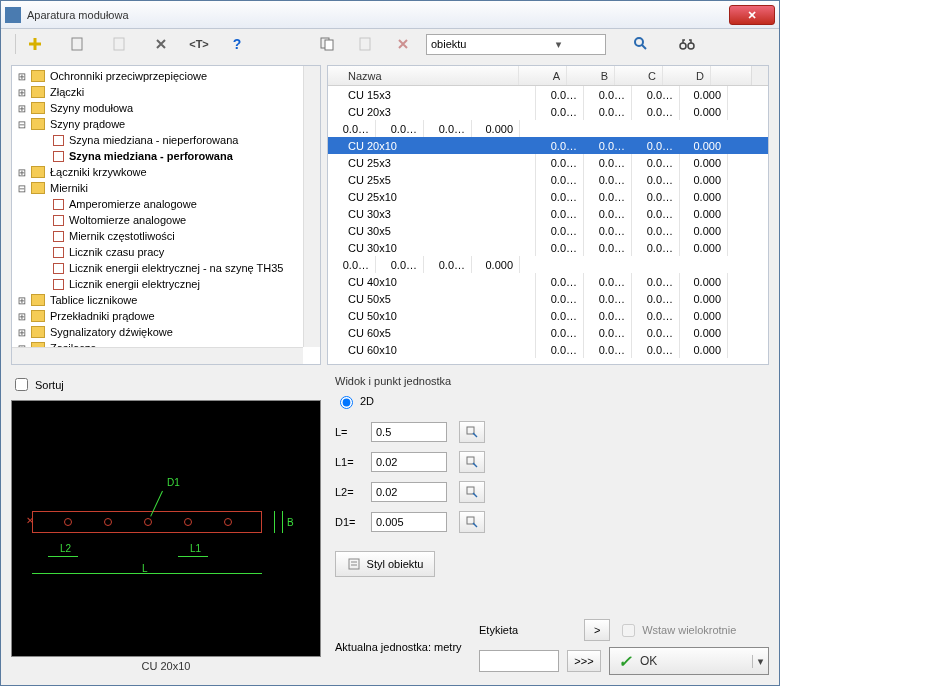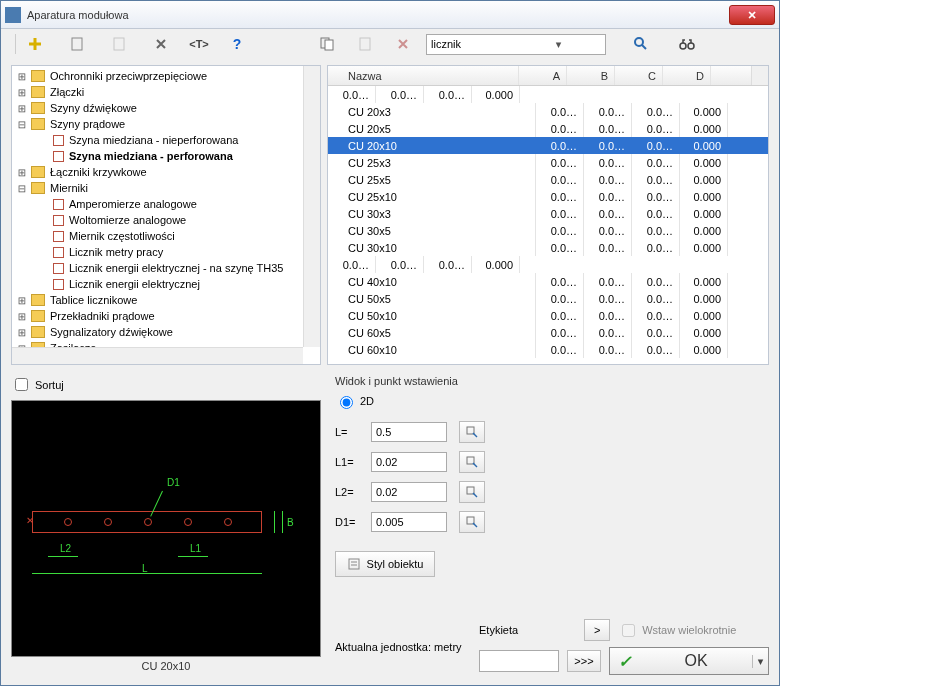--- a/index.html
+++ b/index.html
@@ -54,21 +54,21 @@
 .etykieta-area { margin-left: auto; display: flex; flex-direction: column; align-items: flex-start; gap: 6px; }
 .et-top { display: flex; align-items: center; gap: 8px; }
 .et-top .gt-btn { width: 26px; height: 22px; border: 1px solid #bbb; background: linear-gradient(#fff,#e8e8e8); text-align: center; line-height: 20px; cursor: pointer; }
 .et-top .wstaw { display: flex; align-items: center; gap: 4px; color: #888; }
 .et-top .wstaw input { width: 13px; height: 13px; }
 .et-bot { display: flex; align-items: center; gap: 8px; }
 .et-bot input[type=text] { width: 80px; height: 22px; border: 1px solid #aaa; padding: 0 4px; }
 .gtgt-btn { width: 34px; height: 22px; border: 1px solid #bbb; background: linear-gradient(#fff,#e8e8e8); text-align: center; line-height: 20px; cursor: pointer; }
 .ok-btn { width: 160px; height: 28px; border: 1px solid #8a8a8a; background: linear-gradient(#fdfdfd,#e8e8e8); display: flex; align-items: center; cursor: pointer; }
 .ok-btn .check { width: 30px; text-align: center; color: #2a9d2a; font-size: 16px; font-style: italic; font-weight: bold; }
-.ok-btn .ok-label { flex: 1; text-align: center; color: #333; font-size: 16px; }
+.ok-btn .ok-label { flex: 1; text-align: left; color: #333; font-size: 12px; }
 .ok-drop { width: 16px; border-left: 1px solid #bbb; text-align: center; color: #444; }
 .scrollbar-v { position: absolute; right: 0; top: 0; bottom: 17px; width: 17px; background: #f0f0f0; border-left: 1px solid #ddd; }
 .scrollbar-h { position: absolute; left: 0; right: 17px; bottom: 0; height: 17px; background: #f0f0f0; border-top: 1px solid #ddd; }
 
 .pv-rect { position: absolute; border: 1px solid #c84030; }
 .pv-circ { position: absolute; border: 1px solid #c84030; border-radius: 50%; }
 .pv-dim { position: absolute; color: #3cdc3c; font-size: 10px; }
 .pv-line { position: absolute; background: #3cdc3c; }
 </style>
 </head>
@@ -127,21 +127,21 @@
           <rect x="2" y="1" width="10" height="12" fill="none" stroke="#888"></rect>
         </svg>
       </div>
     <div style="width:8px"></div>
     <div class="tb-btn" style="opacity:.5">
         <svg width="14" height="14">
           <path d="M3 3l8 8M11 3l-8 8" stroke="#a33" stroke-width="2"></path>
         </svg>
       </div>
     <div class="search-box">
-      <span>licznik</span>
+      <span>obiektu</span>
       <span class="dd">▾</span>
     </div>
     <div style="width:16px"></div>
     <div class="tb-btn">
         <svg width="16" height="16">
           <circle cx="6" cy="6" r="4" fill="none" stroke="#2a6ab0" stroke-width="2"></circle>
           <path d="M9 9l4 4" stroke="#2a6ab0" stroke-width="2"></path>
         </svg>
       </div>
     <div style="width:16px"></div>
@@ -164,21 +164,21 @@
               <span class="label">Ochronniki przeciwprzepięciowe</span>
             </div>
             <div class="tree-item" style="padding-left: 4px;">
               <span class="exp">⊞</span>
               <span class="folder"></span>
               <span class="label">Złączki</span>
             </div>
             <div class="tree-item" style="padding-left: 4px;">
               <span class="exp">⊞</span>
               <span class="folder"></span>
-              <span class="label">Szyny dźwiękowe</span>
+              <span class="label">Szyny modułowa</span>
             </div>
             <div class="tree-item" style="padding-left: 4px;">
               <span class="exp">⊟</span>
               <span class="folder"></span>
               <span class="label">Szyny prądowe</span>
             </div>
             <div class="tree-item" style="padding-left: 26px;">
               <span class="exp"></span>
               <span class="doc"></span>
               <span class="label">Szyna miedziana - nieperforowana</span>
@@ -209,21 +209,21 @@
               <span class="label">Woltomierze analogowe</span>
             </div>
             <div class="tree-item" style="padding-left: 26px;">
               <span class="exp"></span>
               <span class="doc"></span>
               <span class="label">Miernik częstotliwości</span>
             </div>
             <div class="tree-item" style="padding-left: 26px;">
               <span class="exp"></span>
               <span class="doc"></span>
-              <span class="label">Licznik metry pracy</span>
+              <span class="label">Licznik czasu pracy</span>
             </div>
             <div class="tree-item" style="padding-left: 26px;">
               <span class="exp"></span>
               <span class="doc"></span>
               <span class="label">Licznik energii elektrycznej - na szynę TH35</span>
             </div>
             <div class="tree-item" style="padding-left: 26px;">
               <span class="exp"></span>
               <span class="doc"></span>
               <span class="label">Licznik energii elektrycznej</span>
@@ -287,36 +287,36 @@
           <div class="th name">Nazwa</div>
           <div class="th col">A</div>
           <div class="th col">B</div>
           <div class="th col">C</div>
           <div class="th col">D</div>
           <div style="width:40px"></div>
           <div style="width:17px;background:#f0f0f0;border-left:1px solid #ddd"></div>
         </div>
         <div class="tbody" id="tbody">
             <div class="trow">
+              <div class="td name">CU 15x3</div>
               <div class="td col">0.0…</div>
               <div class="td col">0.0…</div>
               <div class="td col">0.0…</div>
               <div class="td col">0.000</div>
               <div style="width: 40px;"></div>
             </div>
             <div class="trow">
               <div class="td name">CU 20x3</div>
               <div class="td col">0.0…</div>
               <div class="td col">0.0…</div>
               <div class="td col">0.0…</div>
               <div class="td col">0.000</div>
               <div style="width: 40px;"></div>
             </div>
             <div class="trow">
-              <div class="td name">CU 20x5</div>
               <div class="td col">0.0…</div>
               <div class="td col">0.0…</div>
               <div class="td col">0.0…</div>
               <div class="td col">0.000</div>
               <div style="width: 40px;"></div>
             </div>
             <div class="trow sel">
               <div class="td name">CU 20x10</div>
               <div class="td col">0.0…</div>
               <div class="td col">0.0…</div>
@@ -415,21 +415,21 @@
               <div class="td name">CU 60x10</div>
               <div class="td col">0.0…</div>
               <div class="td col">0.0…</div>
               <div class="td col">0.0…</div>
               <div class="td col">0.000</div>
               <div style="width: 40px;"></div>
             </div>
           </div>
       </div>
 
-      <div class="section-label">Widok i punkt wstawienia</div>
+      <div class="section-label">Widok i punkt jednostka</div>
       <div class="params">
         <div class="radio-row">
           <input type="radio" checked="" style="">
           <span>2D</span>
         </div>
         <div class="param-row">
           <span class="plabel">L=</span>
           <input type="text" value="0.5" style="">
           <div class="pin-btn">
               <svg width="14" height="14">

